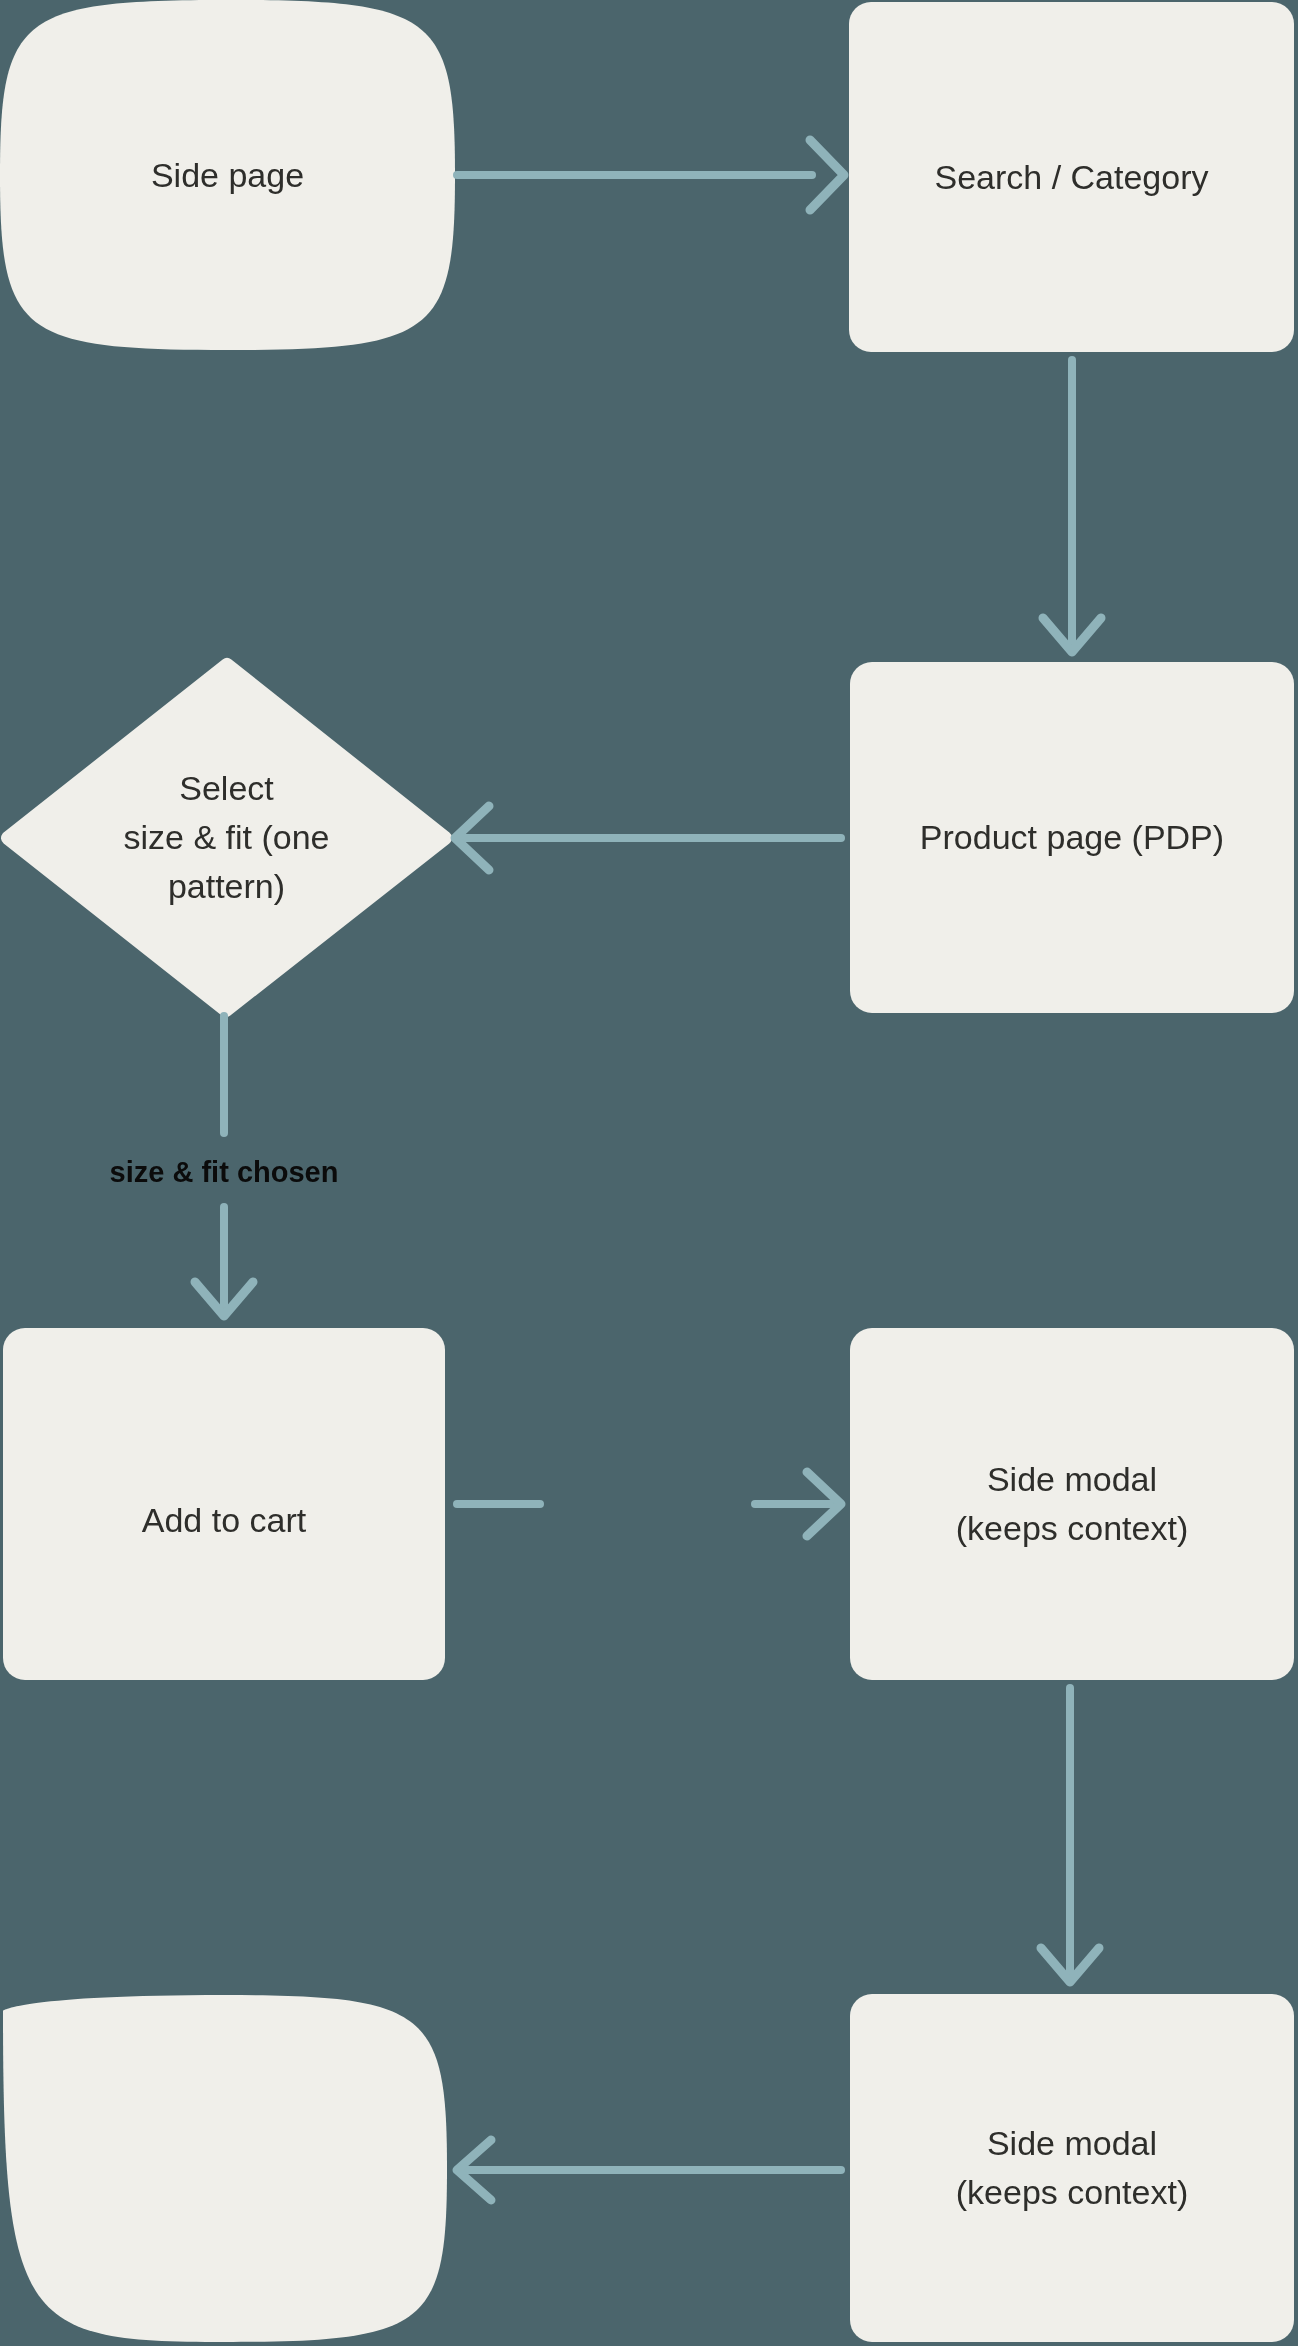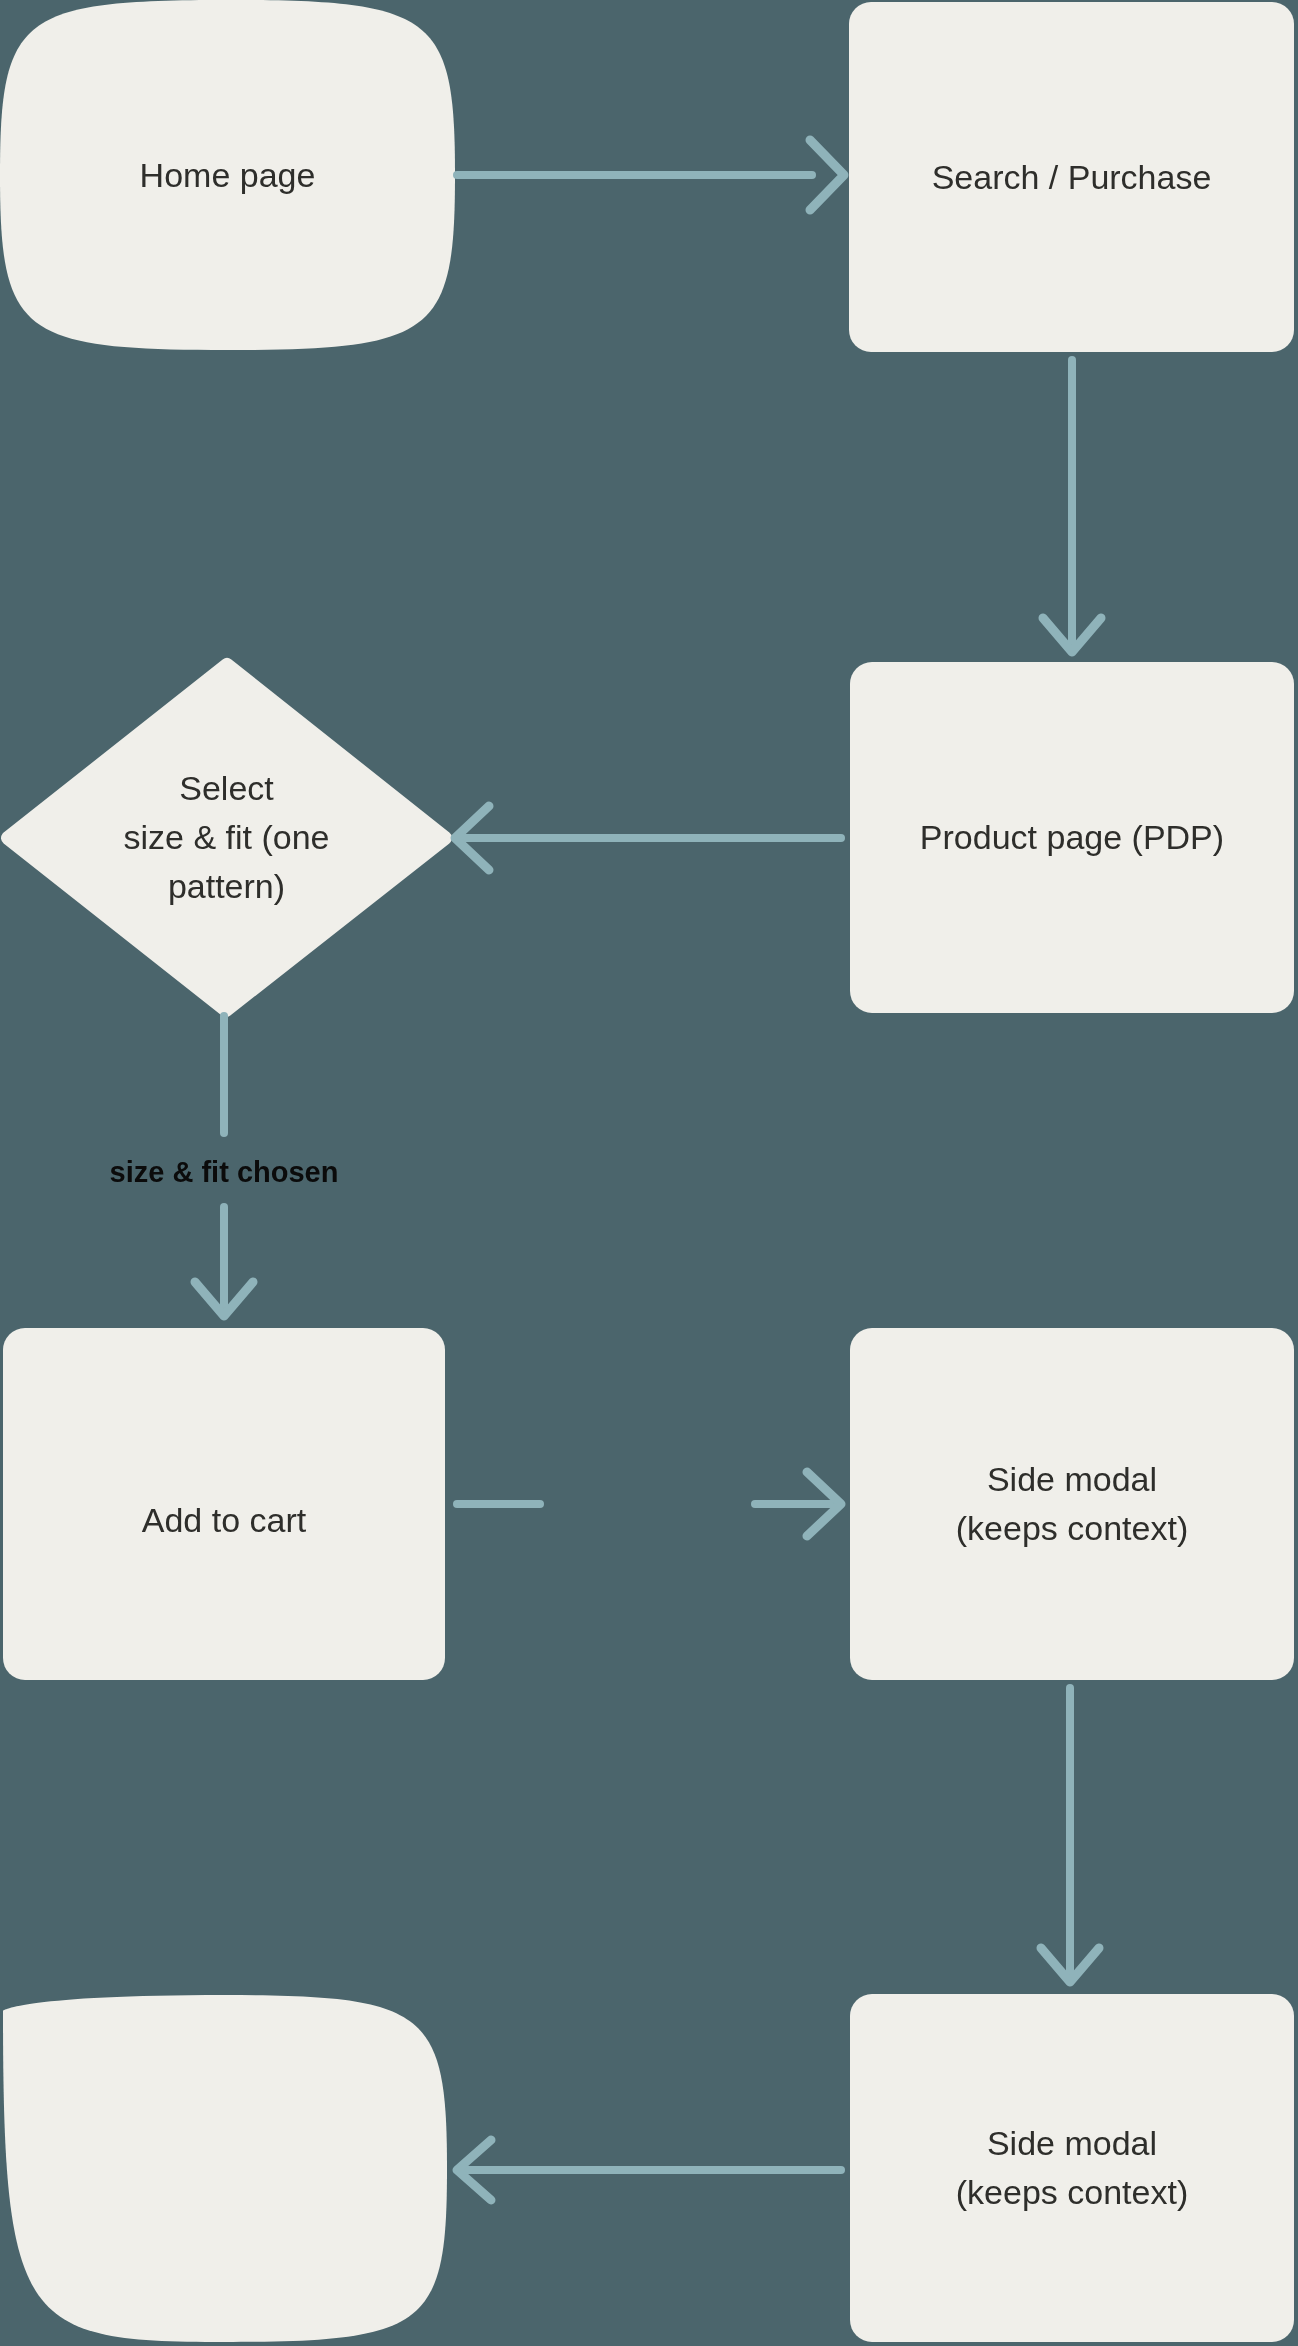--- a/index.html
+++ b/index.html
@@ -122,24 +122,24 @@
       <line class="edge-line" x1="1070" y1="1688" x2="1070" y2="1980"></line>
       <polyline class="edge-head" points="1041,1948 1070,1982 1099,1948"></polyline>
     </g>
     <g>
       <line class="edge-line" x1="841" y1="2170" x2="461" y2="2170"></line>
       <polyline class="edge-head" points="491,2140 457,2170 491,2200"></polyline>
     </g>
   </svg>
 
   <div class="node-label lbl-home">
-    <span>Home page</span>
+    <span>Side page</span>
   </div>
   <div class="node-label lbl-search">
-    <span>Search / Purchase</span>
+    <span>Search / Category</span>
   </div>
   <div class="node-label lbl-pdp">
     <span>Product page (PDP)</span>
   </div>
   <div class="node-label lbl-diamond">
     <span>Select</span>
     <span>size &amp; fit (one</span>
     <span>pattern)</span>
   </div>
   <div class="node-label lbl-addcart">

